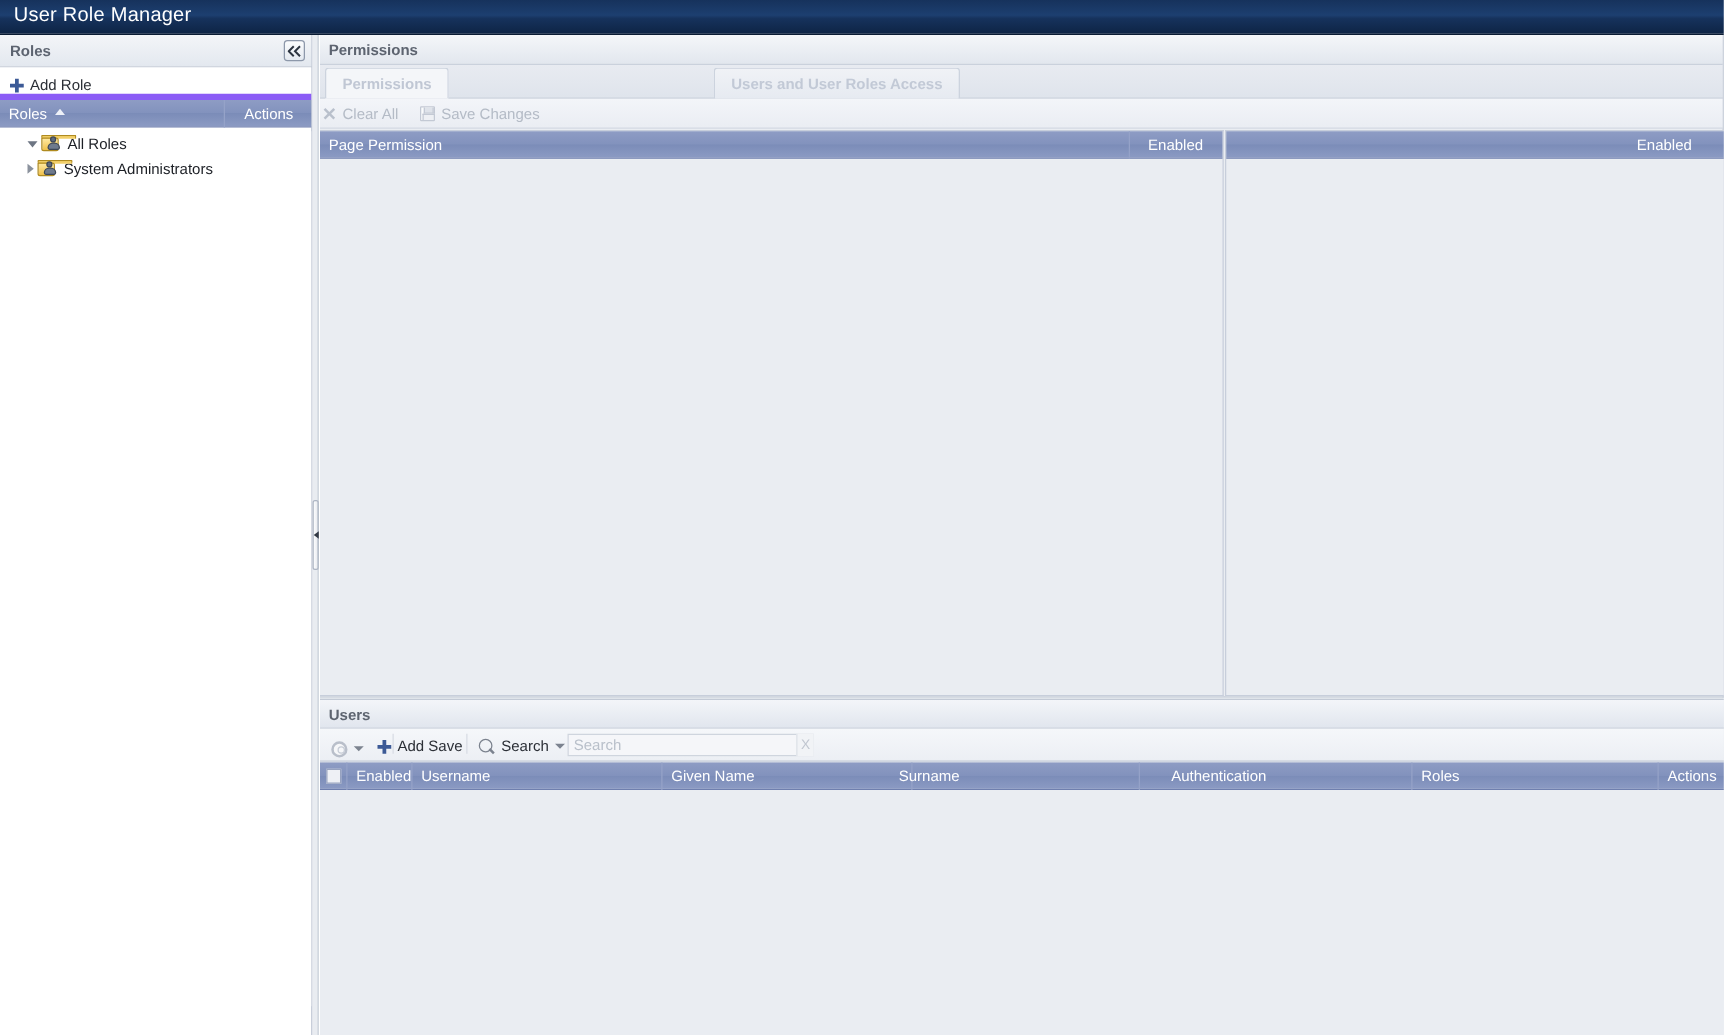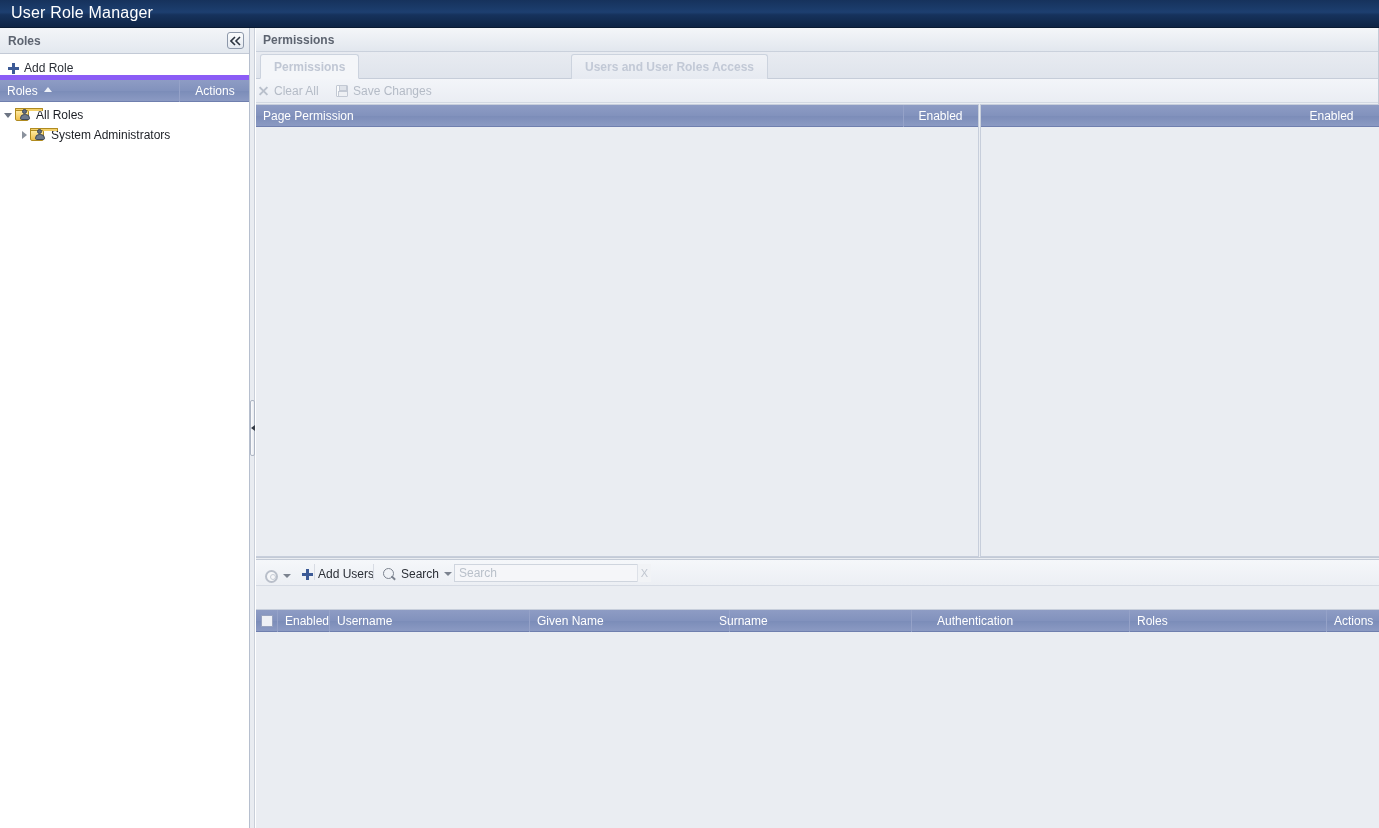--- a/index.html
+++ b/index.html
@@ -308,21 +308,21 @@
   </div>
 
   <div class="gridhead">
     <div class="gh-cell" style="left:0; width:180px;">
       <span>Roles</span><span class="sort-asc"></span>
     </div>
     <div class="gh-cell center" style="left:180px; width:70px; border-right:none;">Actions</div>
   </div>
 
   <div id="roles-tree">
-    <div class="tree-row" style="padding-left:4px; margin-top:3px;">
+    <div class="tree-row" style="padding-left:22px; margin-top:3px;">
       <span class="tw-arrow open"></span>
       <span class="role-icon">
         <span class="tab"></span>
           <span class="fd"></span>
           <span class="head"></span>
           <span class="body"></span>
       </span>
       <span class="tree-label">All Roles</span>
     </div>
     <div class="tree-row" style="padding-left:22px; margin-top:0px;">
@@ -377,30 +377,33 @@
     <div class="permgrid" id="permgrid-right">
       <div class="gridhead">
         <div class="gh-cell center" style="left:304px; width:93px; border-right:none;">Enabled</div>
       </div>
       <div></div>
     </div>
   </div>
 
   <div id="users-panel">
 
+    <div id="users-head">
+      <div class="ph-title">Users</div>
+    </div>
 
     <div id="users-toolbar">
       <div class="tb-item" style="left:9px; top:6px;">
         <span class="gear-icon"></span>
         <span class="caret-dn"></span>
       </div>
       <div class="tb-sep" style="left:58px;"></div>
       <div class="tb-item" style="left:46px; top:4px;">
         <span class="plus-icon"></span>
-        <span class="tb-label">Add Users</span>
+        <span class="tb-label">Add Save</span>
       </div>
       <div class="tb-sep" style="left:117px;"></div>
       <div class="tb-item" style="left:127px; top:4px;">
         <span class="mag-icon"></span>
         <span class="tb-label">Search</span>
         <span class="caret-dn"></span>
       </div>
       <input id="search-input" type="text" placeholder="Search" style="">
       <div id="search-clear">X</div>
     </div>

